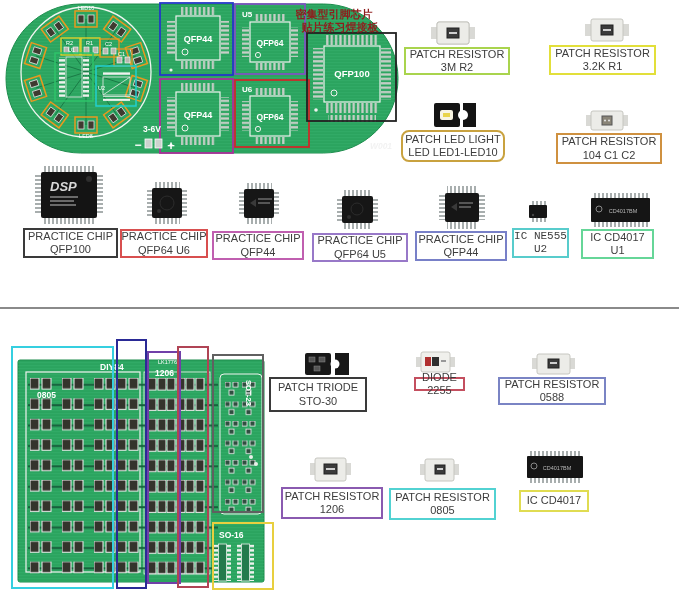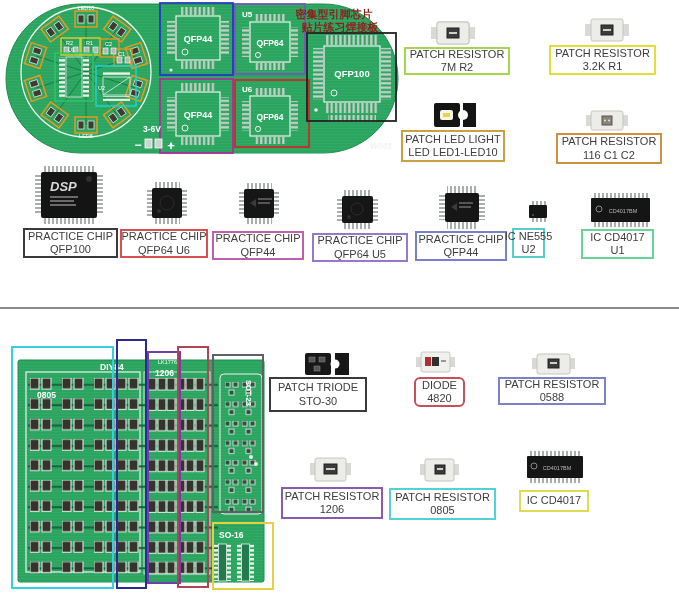--- a/index.html
+++ b/index.html
@@ -196,21 +196,21 @@
   <svg class="abs" style="left:431px;top:20px" width="44" height="26" viewBox="0 0 44 26">
     <rect x="0" y="7" width="7" height="12" fill="#d9d9d5"></rect>
       <rect x="37" y="7" width="7" height="12" fill="#d9d9d5"></rect>
     <rect x="6" y="2" width="32" height="22" rx="2" fill="#ececе8" style="fill:#ececе8" fill-opacity="1" stroke="#c6c6c0"></rect>
     <rect x="6" y="2" width="32" height="22" rx="2" fill="#ecece8" stroke="#c6c6c0"></rect>
     <rect x="16" y="8" width="12" height="10" fill="#3b3b3b" stroke="#222"></rect>
       <rect x="18" y="12" width="8" height="2" fill="#cfcfcf"></rect>
   </svg>
   <div class="clabel" style="left: 404px; top: 47px; width: 106px; height: 28px; border-color: rgb(169, 212, 77);">
     <div>PATCH RESISTOR</div>
-    <div>7M R2</div>
+    <div>3M R2</div>
   </div>
 
   <svg class="abs" style="left:585px;top:17px" width="44" height="26" viewBox="0 0 44 26">
     <rect x="0" y="7" width="7" height="12" fill="#d9d9d5"></rect>
       <rect x="37" y="7" width="7" height="12" fill="#d9d9d5"></rect>
     <rect x="6" y="2" width="32" height="22" rx="2" fill="#ecece8" stroke="#c6c6c0"></rect>
     <rect x="16" y="8" width="12" height="10" fill="#3b3b3b" stroke="#222"></rect>
       <rect x="18" y="12" width="8" height="2" fill="#cfcfcf"></rect>
   </svg>
   <div class="clabel" style="left: 549px; top: 45px; width: 107px; height: 30px; border-color: rgb(226, 223, 58);">
@@ -218,36 +218,36 @@
     <div>3.2K R1</div>
   </div>
 
   <svg class="abs" style="left:432px;top:101px" width="46" height="28" viewBox="0 0 46 28">
     <rect x="2" y="2" width="26" height="24" rx="2" fill="#141414"></rect>
     <rect x="8" y="9" width="13" height="10" rx="2" fill="#f7f4e2"></rect>
     <rect x="11" y="12" width="7" height="4" fill="#e8d44a"></rect>
     <rect x="31" y="2" width="13" height="24" fill="#141414"></rect>
     <circle cx="31" cy="14" r="5" fill="#fff"></circle>
   </svg>
-  <div class="clabel" style="left: 401px; top: 130px; width: 104px; height: 32px; border-color: rgb(201, 162, 63);">
+  <div class="clabel" style="left: 401px; top: 130px; width: 104px; height: 32px; border-color: rgb(201, 162, 63); border-radius: 8px;">
     <div>PATCH LED LIGHT</div>
     <div>LED LED1-LED10</div>
   </div>
 
   <svg class="abs" style="left:586px;top:109px" width="42" height="23" viewBox="0 0 42 23">
     <rect x="0" y="6" width="6" height="11" fill="#d9d9d5"></rect>
       <rect x="36" y="6" width="6" height="11" fill="#d9d9d5"></rect>
     <rect x="5" y="2" width="32" height="19" rx="2" fill="#ecece8" stroke="#c6c6c0"></rect>
     <rect x="16" y="7" width="10" height="9" fill="#8a8578" stroke="#555"></rect>
     <circle cx="19" cy="11.5" r="1" fill="#e8e8e8"></circle>
       <circle cx="23" cy="11.5" r="1" fill="#e8e8e8"></circle>
   </svg>
   <div class="clabel" style="left: 556px; top: 133px; width: 106px; height: 31px; border-color: rgb(207, 145, 64);">
     <div>PATCH RESISTOR</div>
-    <div>116 C1 C2</div>
+    <div>104 C1 C2</div>
   </div>
 
   <svg class="abs" style="left:35px;top:166px" width="68" height="58" viewBox="0 0 68 58">
     <rect x="9" y="0" width="50" height="7" fill="url(#pItop)"></rect>
       <rect x="9" y="51" width="50" height="7" fill="url(#pItop)"></rect>
     <rect x="0" y="9" width="7" height="40" fill="url(#pIside)"></rect>
       <rect x="61" y="9" width="7" height="40" fill="url(#pIside)"></rect>
     <rect x="6" y="6" width="56" height="46" rx="2" fill="#141414"></rect>
     <text x="15" y="25" font-size="13" font-weight="bold" font-style="italic" fill="#d8d8d8">DSP</text>
     <rect x="15" y="30" width="28" height="2" fill="#6a6a6a"></rect>
@@ -317,21 +317,21 @@
     <div>PRACTICE CHIP</div>
     <div>QFP44</div>
   </div>
 
   <svg class="abs" style="left:527px;top:201px" width="22" height="21" viewBox="0 0 22 21">
     <rect x="3" y="0" width="16" height="4" fill="url(#pItop)"></rect>
       <rect x="3" y="17" width="16" height="4" fill="url(#pItop)"></rect>
     <rect x="2" y="4" width="18" height="13" rx="1" fill="#151515"></rect>
       <circle cx="6" cy="14" r="1.2" fill="#444"></circle>
   </svg>
-  <div class="clabel" style="left: 512px; top: 228px; width: 33px; height: 30px; border-color: rgb(88, 204, 204);">
+  <div class="clabel" style="left: 512px; top: 228px; width: 57px; height: 30px; border-color: rgb(88, 204, 204); font-family: Liberation Mono, monospace;">
     <div>IC NE555</div>
     <div>U2</div>
   </div>
 
   <svg class="abs" style="left:589px;top:193px" width="63" height="34" viewBox="0 0 63 34">
     <rect x="4" y="0" width="55" height="5" fill="url(#pItop)"></rect>
       <rect x="4" y="29" width="55" height="5" fill="url(#pItop)"></rect>
     <rect x="2" y="5" width="59" height="24" rx="1" fill="#151515"></rect>
     <circle cx="10" cy="16" r="3" fill="none" stroke="#888"></circle>
     <text x="34" y="20" font-size="5.5" fill="#b8b8b8" text-anchor="middle">CD4017BM</text>
@@ -392,23 +392,23 @@
   </div>
 
   <svg class="abs" style="left:416px;top:350px" width="39" height="24" viewBox="0 0 39 24">
     <rect x="0" y="7" width="6" height="10" fill="#d9d9d5"></rect>
       <rect x="33" y="7" width="6" height="10" fill="#d9d9d5"></rect>
     <rect x="5" y="2" width="29" height="20" rx="2" fill="#f0f0ec" stroke="#c8c8c2"></rect>
     <rect x="9" y="7" width="6" height="9" fill="#b03030"></rect>
       <rect x="16" y="7" width="7" height="9" fill="#303030"></rect>
     <rect x="25" y="10" width="5" height="2" fill="#999"></rect>
   </svg>
-  <div class="clabel" style="left: 414px; top: 377px; width: 51px; height: 30px; border-color: rgb(196, 79, 95); border-radius: 6px;">
+  <div class="clabel" style="left: 414px; top: 377px; width: 51px; height: 14px; border-color: rgb(196, 79, 95);">
     <div>DIODE</div>
-    <div>4820</div>
+    <div>2255</div>
   </div>
 
   <svg class="abs" style="left:532px;top:352px" width="43" height="24" viewBox="0 0 43 24">
     <rect x="0" y="6" width="6" height="11" fill="#d9d9d5"></rect>
       <rect x="37" y="6" width="6" height="11" fill="#d9d9d5"></rect>
     <rect x="5" y="2" width="33" height="20" rx="2" fill="#ecece8" stroke="#c6c6c0"></rect>
     <rect x="16" y="7" width="11" height="9" fill="#3b3b3b" stroke="#222"></rect>
       <rect x="18" y="10" width="7" height="2" fill="#cfcfcf"></rect>
   </svg>
   <div class="clabel" style="left: 498px; top: 377px; width: 108px; height: 28px; border-color: rgb(122, 132, 196);">

